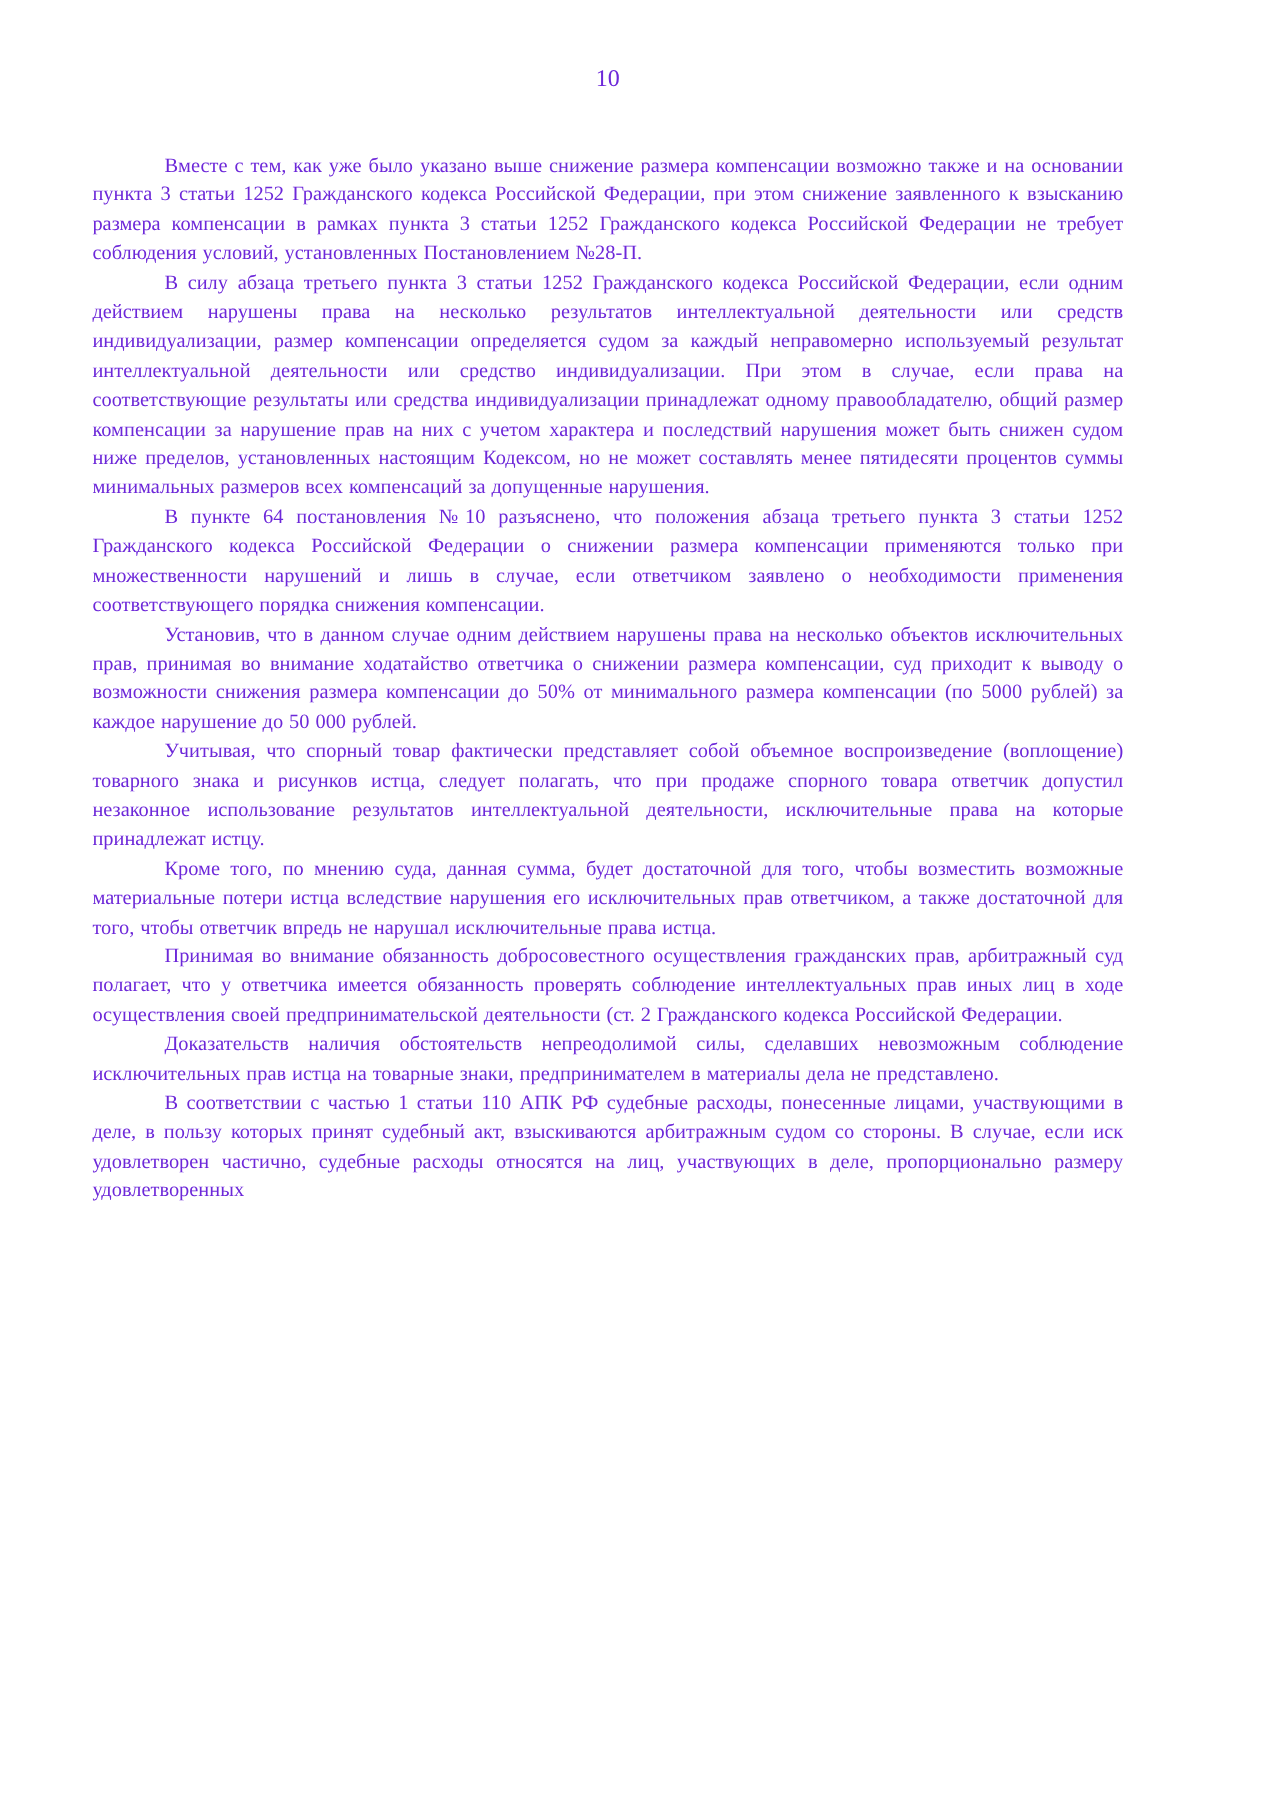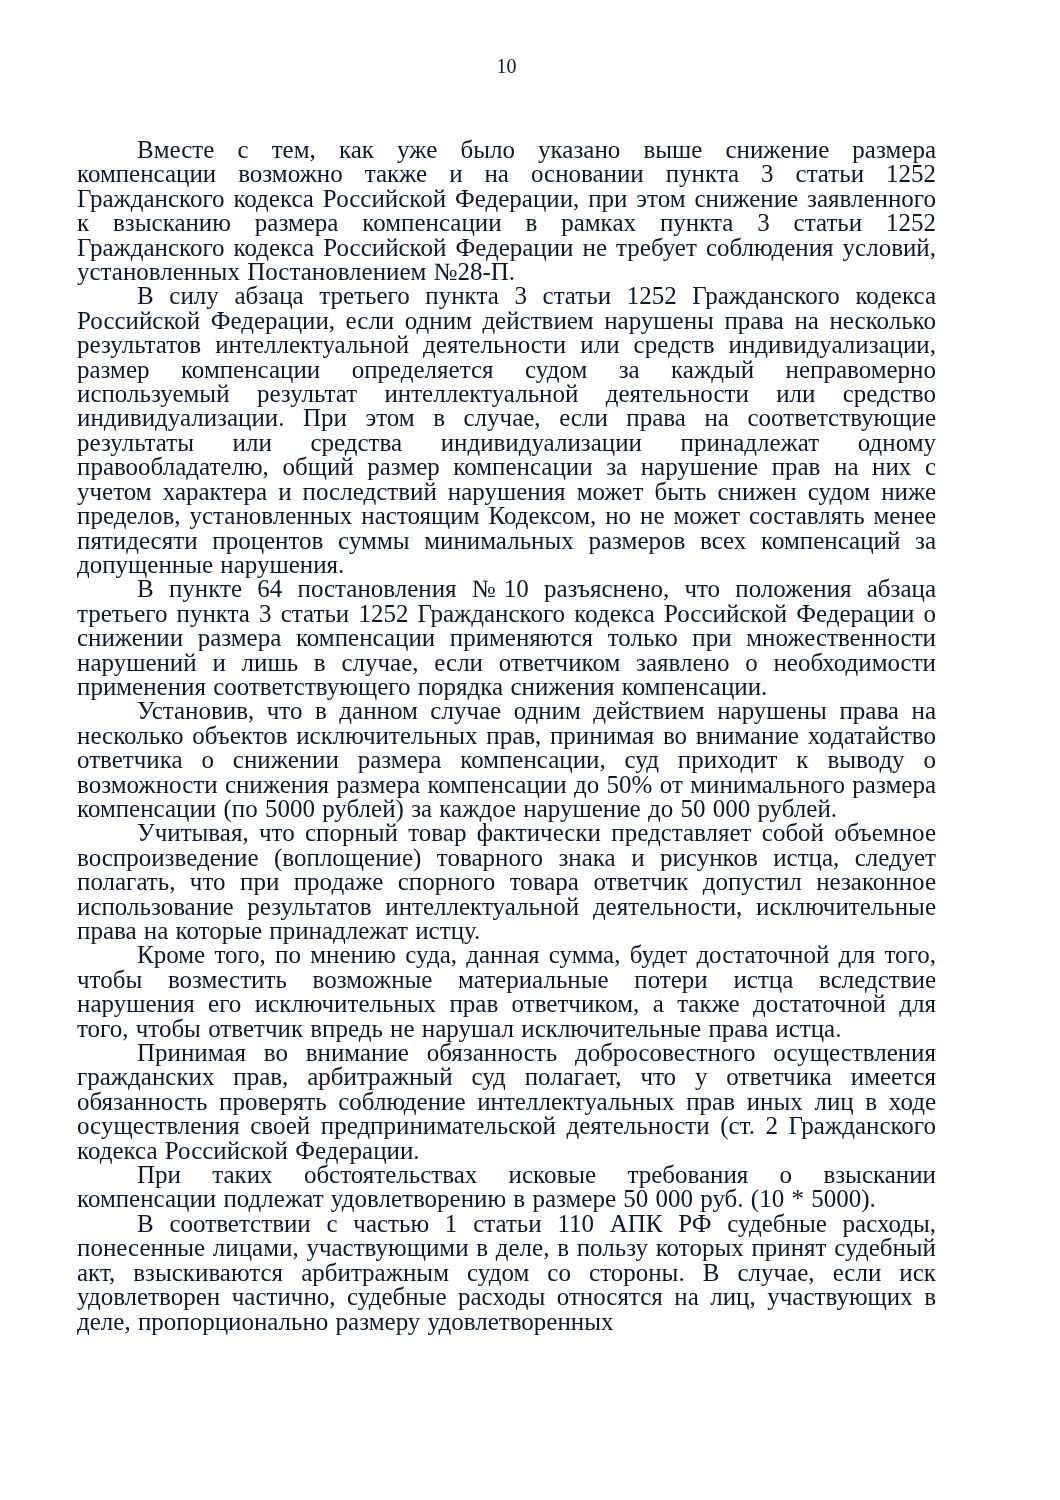--- a/index.html
+++ b/index.html
@@ -5,60 +5,59 @@
   html, body {
     margin: 0;
     padding: 0;
     background: #ffffff;
   }
   .page {
     position: relative;
     width: 1060px;
     height: 1500px;
     background: #ffffff;
-    color: #0f172a;
+    color: #6d28d9;
     font-family: "Liberation Serif", "DejaVu Serif", serif;
     overflow: hidden;
   }
   .page-number {
     position: absolute;
     top: 54px;
     left: 77px;
     width: 859px;
     text-align: center;
     font-size: 20px;
     line-height: 24.4px;
   }
   .body-text {
     position: absolute;
     top: 126px;
     left: 77px;
     width: 859px;
-    font-size: 25px;
+    font-size: 17px;
     line-height: 24.4px;
     text-align: justify;
     text-justify: inter-word;
     word-spacing: 0.04em;
-    margin-top: 12px;
   }
   .para {
     margin: 0;
     padding: 0;
     text-indent: 60px;
   }
 </style>
 </head>
 <body>
 
 <div class="page">
   <div class="page-number">10</div>
   <div class="body-text">
     <p class="para">Вместе с тем, как уже было указано выше снижение размера компенсации возможно также и на основании пункта 3 статьи 1252 Гражданского кодекса Российской Федерации, при этом снижение заявленного к взысканию размера компенсации в рамках пункта 3 статьи 1252 Гражданского кодекса Российской Федерации не требует соблюдения условий, установленных Постановлением №28-П.</p>
     <p class="para">В силу абзаца третьего пункта 3 статьи 1252 Гражданского кодекса Российской Федерации, если одним действием нарушены права на несколько результатов интеллектуальной деятельности или средств индивидуализации, размер компенсации определяется судом за каждый неправомерно используемый результат интеллектуальной деятельности или средство индивидуализации. При этом в случае, если права на соответствующие результаты или средства индивидуализации принадлежат одному правообладателю, общий размер компенсации за нарушение прав на них с учетом характера и последствий нарушения может быть снижен судом ниже пределов, установленных настоящим Кодексом, но не может составлять менее пятидесяти процентов суммы минимальных размеров всех компенсаций за допущенные нарушения.</p>
     <p class="para">В пункте 64 постановления №10 разъяснено, что положения абзаца третьего пункта 3 статьи 1252 Гражданского кодекса Российской Федерации о снижении размера компенсации применяются только при множественности нарушений и лишь в случае, если ответчиком заявлено о необходимости применения соответствующего порядка снижения компенсации.</p>
     <p class="para">Установив, что в данном случае одним действием нарушены права на несколько объектов исключительных прав, принимая во внимание ходатайство ответчика о снижении размера компенсации, суд приходит к выводу о возможности снижения размера компенсации до 50% от минимального размера компенсации (по 5000 рублей) за каждое нарушение до 50 000 рублей.</p>
     <p class="para">Учитывая, что спорный товар фактически представляет собой объемное воспроизведение (воплощение) товарного знака и рисунков истца, следует полагать, что при продаже спорного товара ответчик допустил незаконное использование результатов интеллектуальной деятельности, исключительные права на которые принадлежат истцу.</p>
     <p class="para">Кроме того, по мнению суда, данная сумма, будет достаточной для того, чтобы возместить возможные материальные потери истца вследствие нарушения его исключительных прав ответчиком, а также достаточной для того, чтобы ответчик впредь не нарушал исключительные права истца.</p>
     <p class="para">Принимая во внимание обязанность добросовестного осуществления гражданских прав, арбитражный суд полагает, что у ответчика имеется обязанность проверять соблюдение интеллектуальных прав иных лиц в ходе осуществления своей предпринимательской деятельности (ст. 2 Гражданского кодекса Российской Федерации.</p>
-    <p class="para">При таких обстоятельствах исковые требования о взыскании компенсации подлежат удовлетворению в размере 50 000 руб. (10 * 5000).</p>
+    <p class="para">Доказательств наличия обстоятельств непреодолимой силы, сделавших невозможным соблюдение исключительных прав истца на товарные знаки, предпринимателем в материалы дела не представлено.</p>
     <p class="para">В соответствии с частью 1 статьи 110 АПК РФ судебные расходы, понесенные лицами, участвующими в деле, в пользу которых принят судебный акт, взыскиваются арбитражным судом со стороны. В случае, если иск удовлетворен частично, судебные расходы относятся на лиц, участвующих в деле, пропорционально размеру удовлетворенных</p>
   </div>
 </div>
 
 </body></html>

